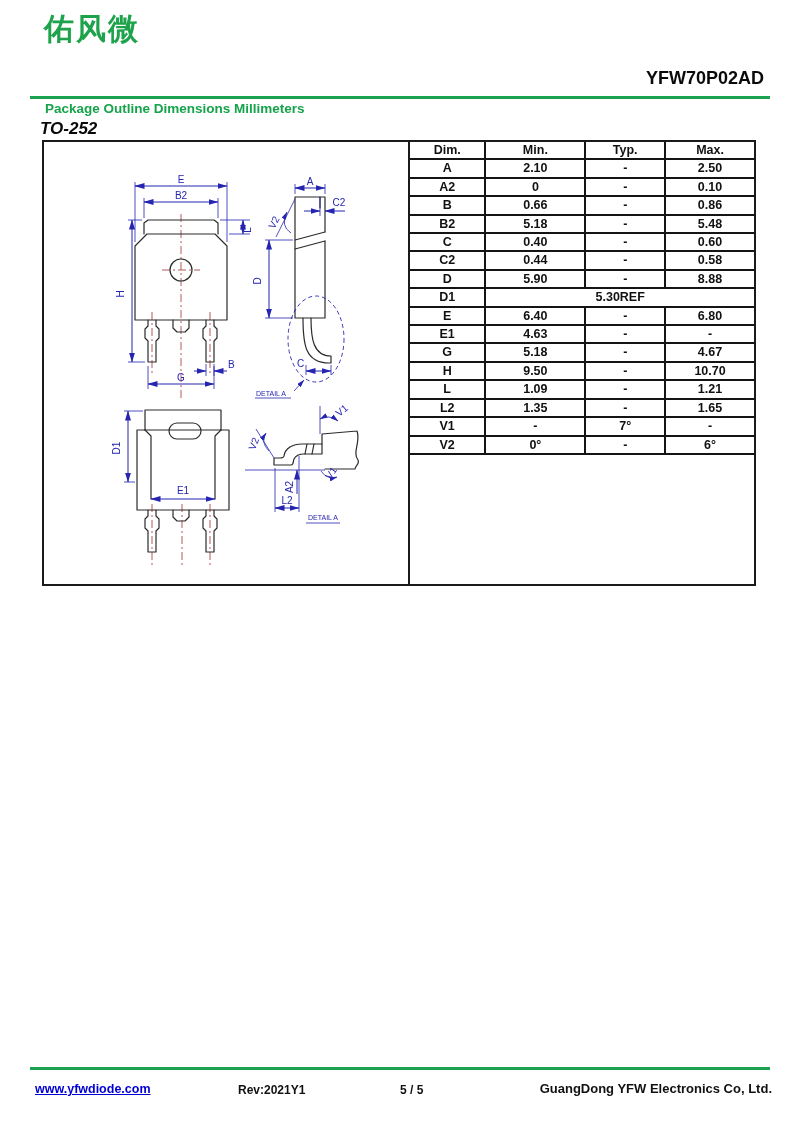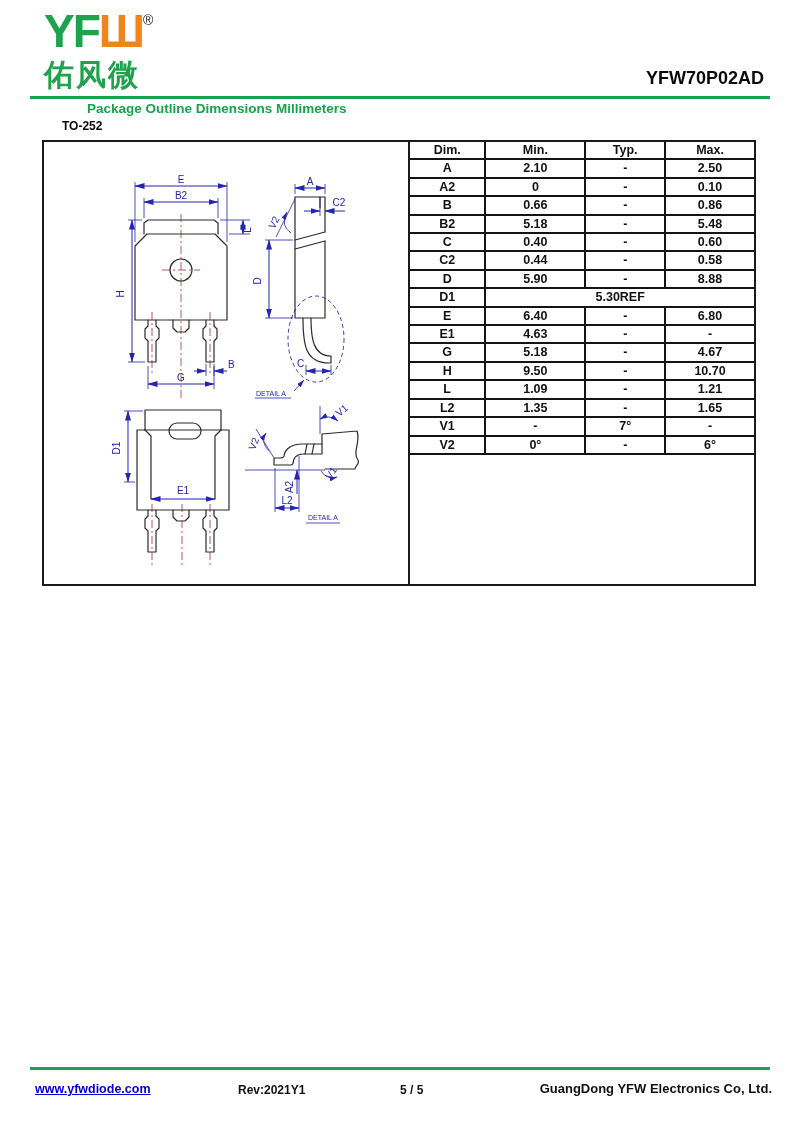--- a/index.html
+++ b/index.html
@@ -9,22 +9,22 @@
   
   .logo{left:44px;top:8px;line-height:1;}
   .logo-en{font-weight:bold;font-size:46px;letter-spacing:-2px;}
   .logo-en .yf{color:#1ea34c;}
   .logo-en .w{color:#f0851c;}
   .logo-reg{font-size:14px;color:#222;vertical-align:22px;letter-spacing:0;font-weight:normal;}
   .logo-cn{font-weight:bold;font-size:30px;color:#1ea34c;letter-spacing:2px;margin-top:6px;}
   .part-number{right:36px;top:68px;font-weight:bold;font-size:18px;color:#0a0a0a;}
   .rule{left:30px;width:740px;height:3px;background:#1ba24e;}
   .rule1{top:96px;}
-  .section-title{left:45px;top:101px;font-weight:bold;font-size:13.5px;color:#17a34b;margin-left:42px;}
-  .package-name{left:62px;top:119px;font-weight:bold;font-size:12px;color:#0a0a0a;}
+  .section-title{left:45px;top:101px;font-weight:bold;font-size:13.5px;color:#17a34b;}
+  .package-name{left:40px;top:119px;font-weight:bold;font-size:17px;color:#0a0a0a;font-style:italic;}
 
   
   .outline-box{left:42px;top:140px;width:714px;height:446px;border:2px solid #1a1a1a;box-sizing:border-box;}
   .drawing{position:absolute;left:0;top:0;}
   .right-col{position:absolute;left:364px;top:0;right:0;bottom:0;border-left:2px solid #1a1a1a;display:flex;flex-direction:column;}
   table.dim{border-collapse:collapse;width:100%;table-layout:fixed;padding-left:31px;}
   table.dim th,table.dim td{border:2px solid #141414;font-weight:bold;font-size:12.5px;text-align:center;padding:0;height:16.4px;line-height:16.4px;}
   table.dim tr>*:nth-child(1){width:22%;}
   table.dim tr>*:nth-child(2){width:29%;}
   table.dim tr>*:nth-child(3){width:23%;}
@@ -50,21 +50,20 @@
   svg .da{stroke:#2525b0;stroke-width:0.9;fill:none;stroke-dasharray:4 3;}
   svg text{fill:#2525b0;font-family:"Liberation Sans",sans-serif;font-size:10px;}
   svg text.sm{font-size:7px;}
 </style>
 </head>
 <body>
 
 <div>
 
   <div class="abs logo">
-    <div class="logo-en"><span class="yf">YF</span><span class="w">Ш</span><span class="logo-reg">®</span></div>
     <div class="logo-cn">佑风微</div>
   </div>
   <div class="abs part-number">YFW70P02AD</div>
   <div class="abs rule rule1"></div>
   <div class="abs section-title">Package Outline Dimensions Millimeters</div>
   <div class="abs package-name">TO-252</div>
 
   <div class="abs outline-box">
 
     <svg class="drawing" width="364" height="442" viewBox="0 0 364 442">

